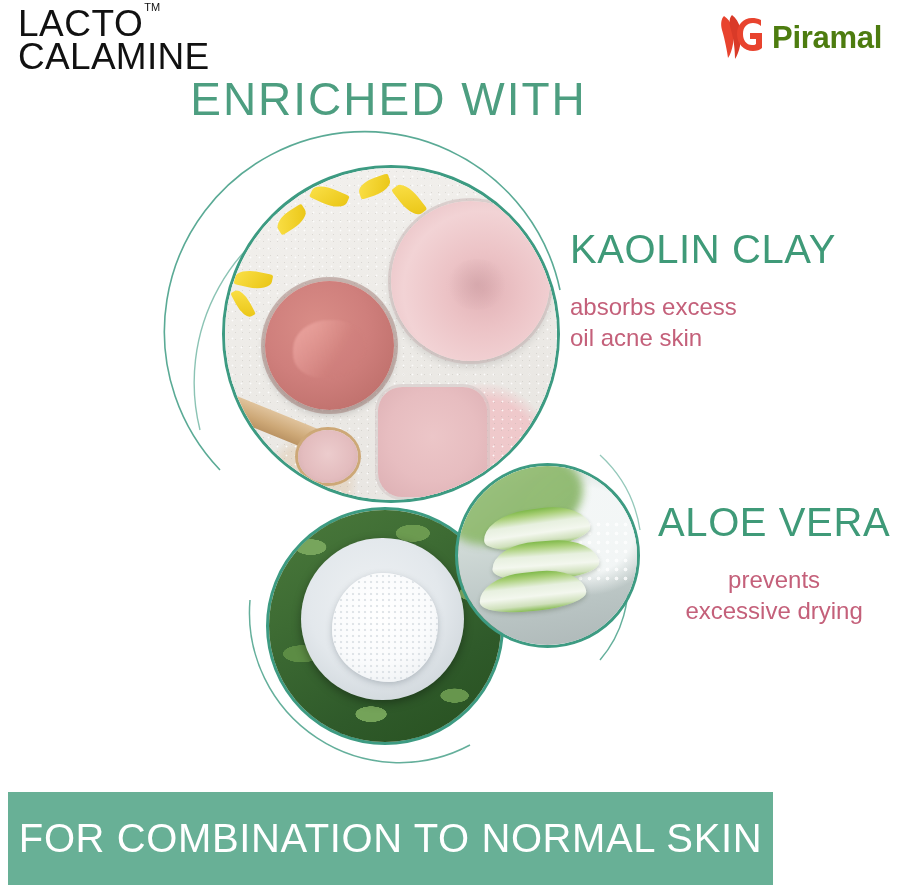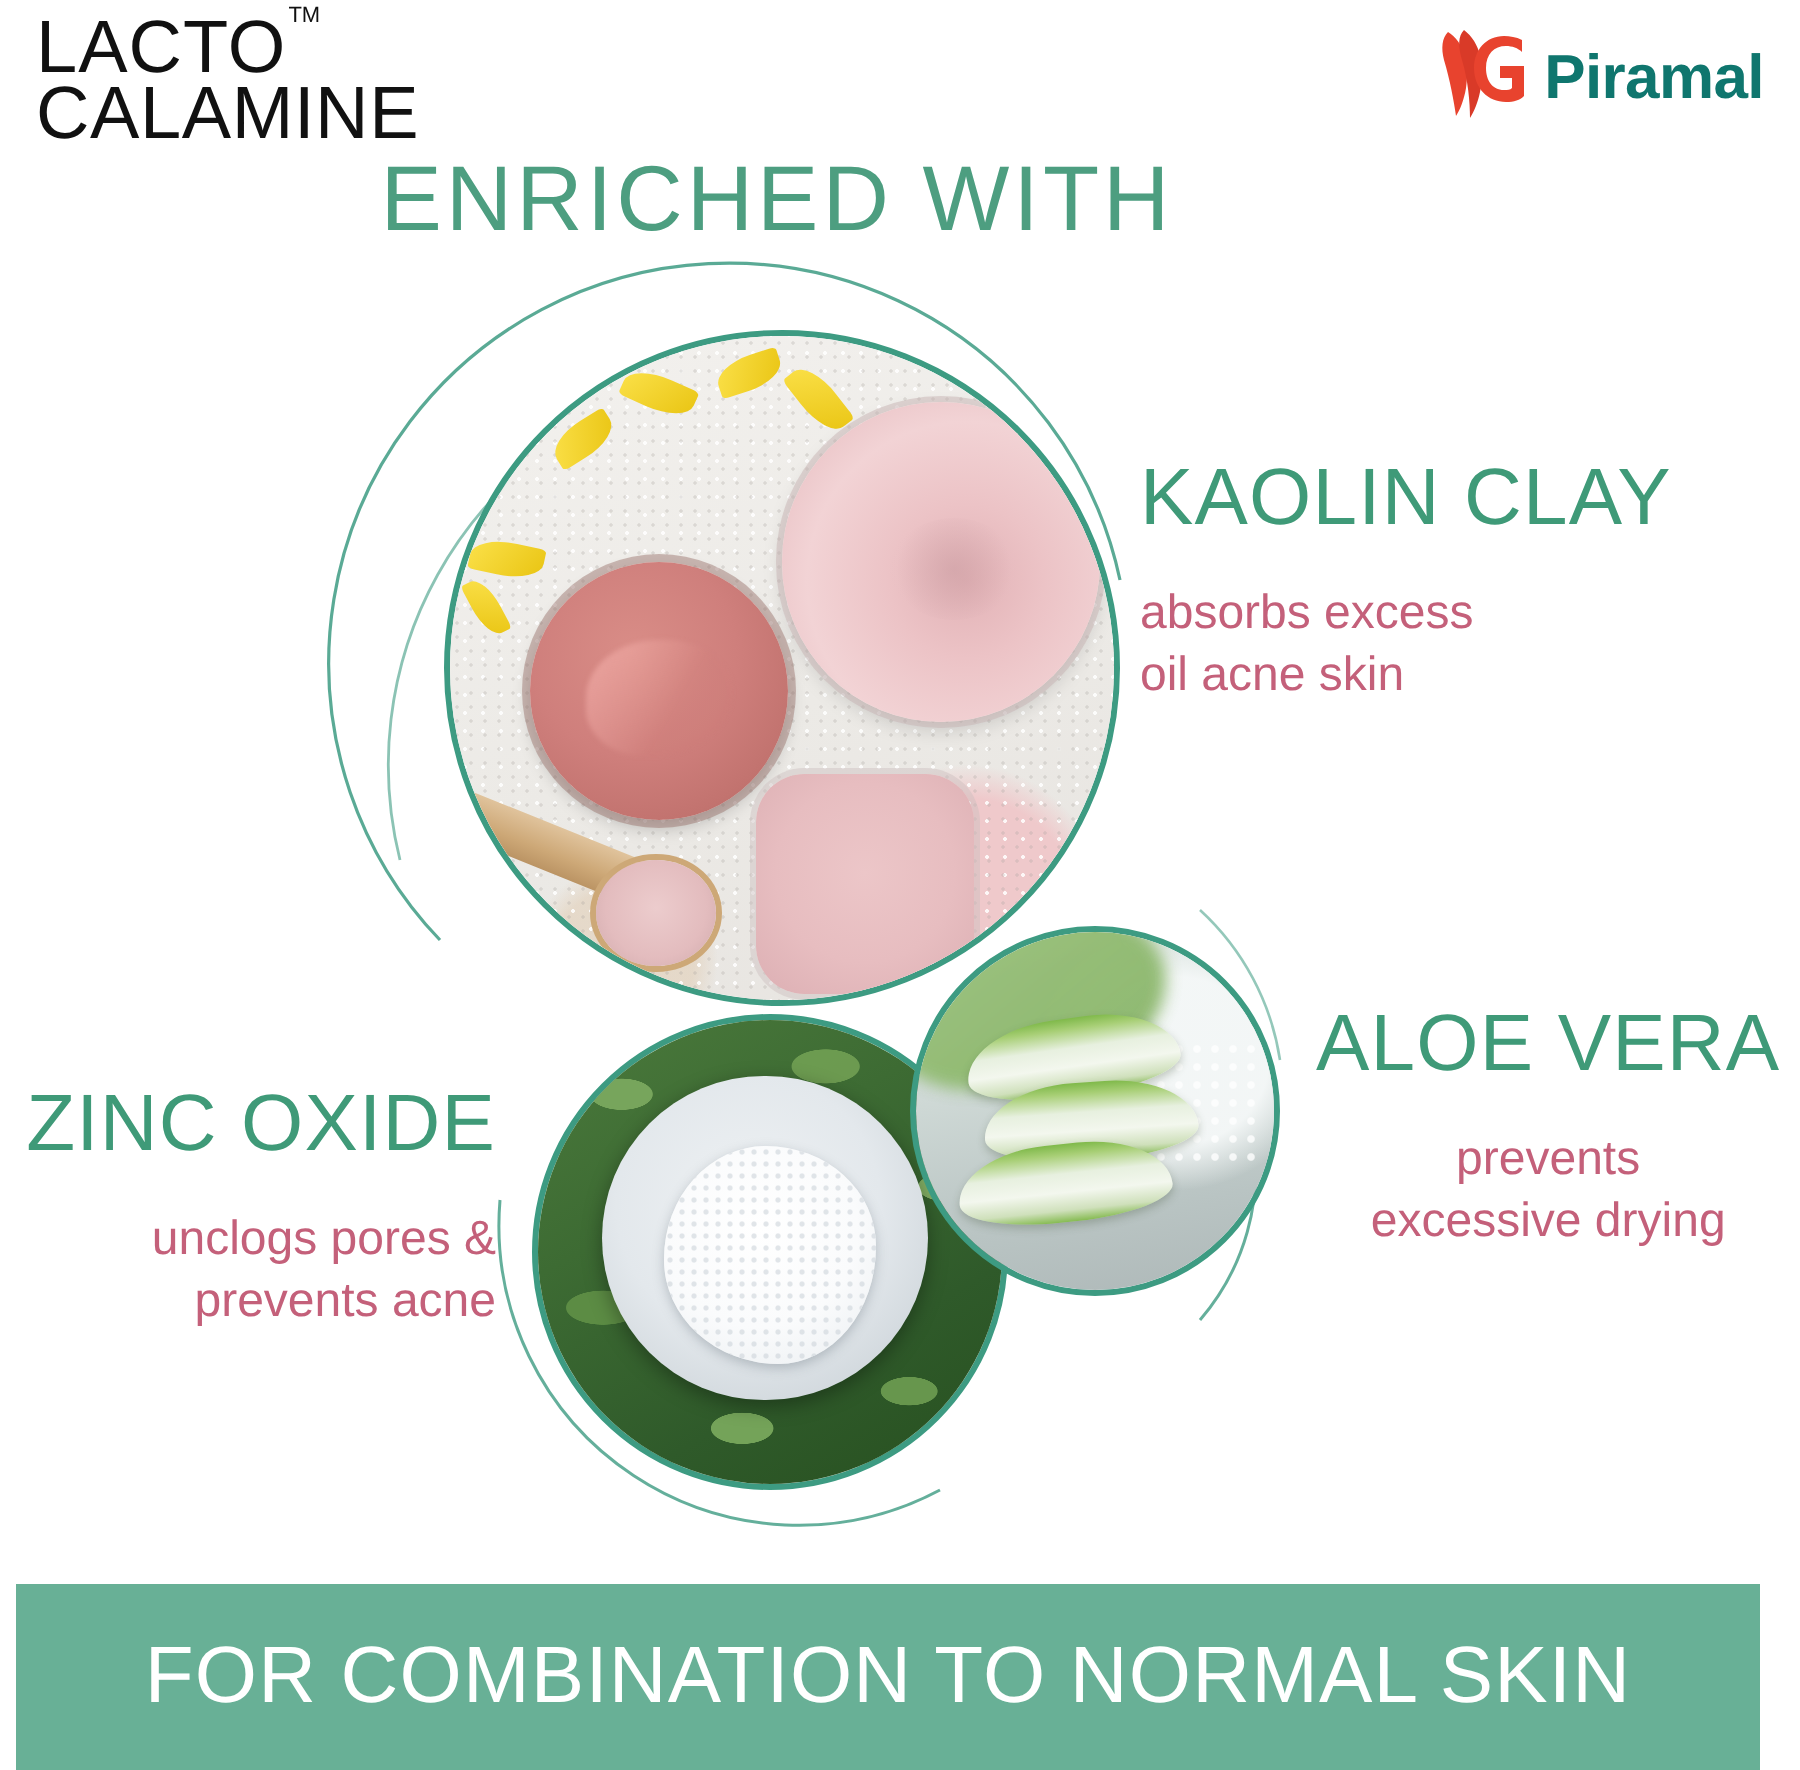--- a/index.html
+++ b/index.html
@@ -56,21 +56,21 @@
     right: 18px;
     top: 12px;
     display: flex;
     align-items: center;
     gap: 8px;
   }
   #piramal-logo .mark { display:block; }
   #piramal-logo .wordmark {
     font-size: 31px;
     font-weight: bold;
-    color: #0f766e;
+    color: #4d7c0f;
     letter-spacing: -0.3px;
     font-family: "Liberation Sans", sans-serif;
   }
 
   
   #heading {
     position: absolute;
     left: 0;
     top: 72px;
     width: 777px;
@@ -297,21 +297,21 @@
   }
   #ing-kaolin { left: 570px; top: 227px; text-align: left; }
   #ing-aloe   { left: 658px; top: 500px; text-align: center; }
   #ing-zinc   { left: 8px;  top: 540px; width: 240px; text-align: right; }
 
   
   #banner {
     position: absolute;
     left: 8px;
     top: 792px;
-    width: 872px;
+    width: 765px;
     height: 93px;
     background: #68b096;
     display: flex;
     align-items: center;
     justify-content: center;
   }
   #banner .banner-text {
     color: #ffffff;
     font-size: 40px;
     letter-spacing: 0.6px;
@@ -403,25 +403,18 @@
   </div>
 
   <div class="ingredient" id="ing-aloe">
     <div class="name">ALOE VERA</div>
     <div class="desc">
       <div>prevents</div>
       <div>excessive drying</div>
     </div>
   </div>
 
-  <div class="ingredient" id="ing-zinc">
-    <div class="name">ZINC OXIDE</div>
-    <div class="desc">
-      <div>unclogs pores &amp;</div>
-      <div>prevents acne</div>
-    </div>
-  </div>
 
   <div id="banner">
     <div class="banner-text">FOR COMBINATION TO NORMAL SKIN</div>
   </div>
 
 </div>
 
 </body></html>

